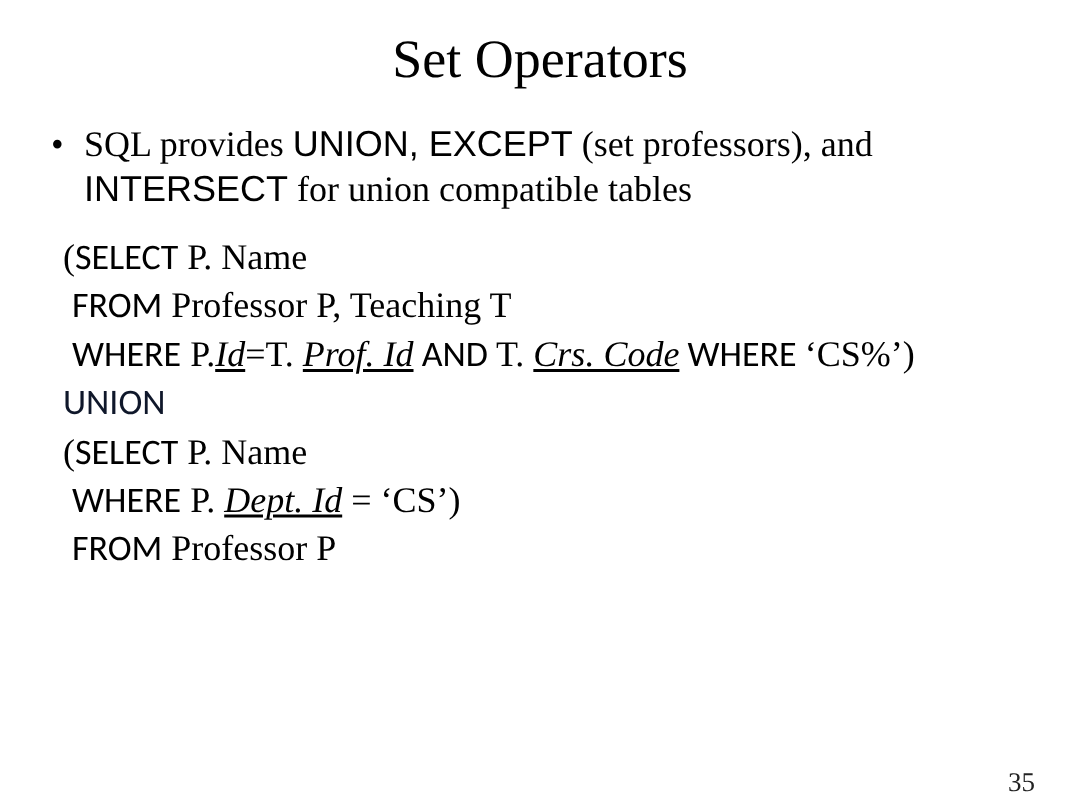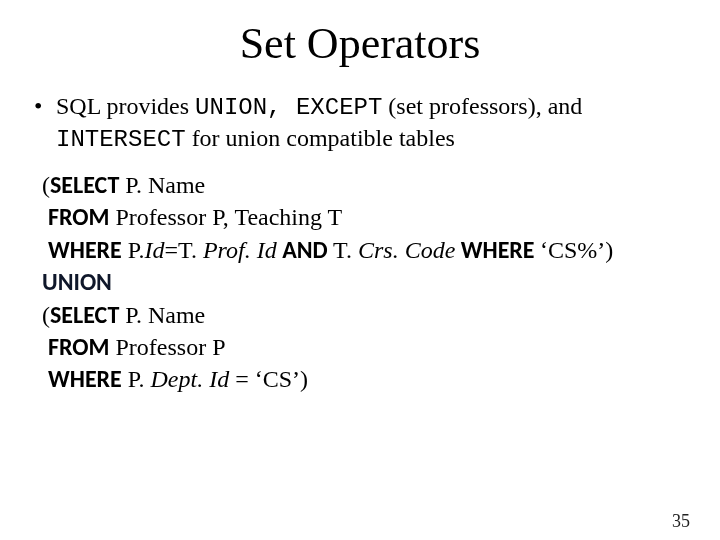--- a/index.html
+++ b/index.html
@@ -13,21 +13,21 @@
     overflow: hidden;
   }
   .slide {
     position: relative;
     width: 720px;
     height: 540px;
     box-sizing: border-box;
   }
   .title {
     text-align: center;
-    font-size: 44px;
+    font-size: 36px;
     font-weight: 400;
     margin-top: 18px;
     margin-bottom: 22px;
   }
   .bullets {
     margin: 0 30px 14px 30px;
     padding: 0;
     list-style: none;
     font-size: 24px;
     line-height: 1.25;
@@ -38,40 +38,40 @@
     margin-bottom: 6px;
   }
   .bullets li::before {
     content: "•";
     position: absolute;
     left: 4px;
     top: 0;
     font-size: 24px;
   }
   .kw {
-    font-family: Liberation Mono, monospace;
+    font-family: Liberation Sans, sans-serif;
     font-weight: 400;
   }
   .sql {
     margin: 10px 30px 0 42px;
     font-size: 24px;
     line-height: 1.35;
   }
   .sql .line {
     white-space: nowrap;
   }
   .sql .kw {
     font-family: Calibri, Arial, sans-serif;
-    font-weight: bold;
   }
   .union {
     color: #0f172a;
   }
   .it {
     font-style: italic;
+    text-decoration: underline;
   }
   .page-number {
     position: absolute;
     right: 30px;
     bottom: 26px;
     font-size: 18px;
     color: #222;
     margin-top: 45px;
   }
 </style>
@@ -98,21 +98,21 @@
     <div class="line">
       &nbsp;<span class="kw">WHERE</span><span>  P.</span><span class="it">Id</span><span>=T. </span><span class="it">Prof. Id</span><span class="kw"> AND </span><span>T. </span><span class="it">Crs. Code</span><span class="kw"> WHERE </span><span>‘CS%’)</span>
     </div>
     <div class="line">
       <span class="kw union">UNION</span>
     </div>
     <div class="line">
       <span>(</span><span class="kw">SELECT</span><span>  P. Name</span>
     </div>
     <div class="line">
-      &nbsp;<span class="kw">FROM</span><span>   Professor P</span>
+      &nbsp;<span class="kw">WHERE</span><span>  P. </span><span class="it">Dept. Id</span><span> = ‘CS’)</span>
     </div>
     <div class="line">
-      &nbsp;<span class="kw">WHERE</span><span>  P. </span><span class="it">Dept. Id</span><span> = ‘CS’)</span>
+      &nbsp;<span class="kw">FROM</span><span>   Professor P</span>
     </div>
   </div>
 
   <div class="page-number">35</div>
 </div>
 
 </body></html>

